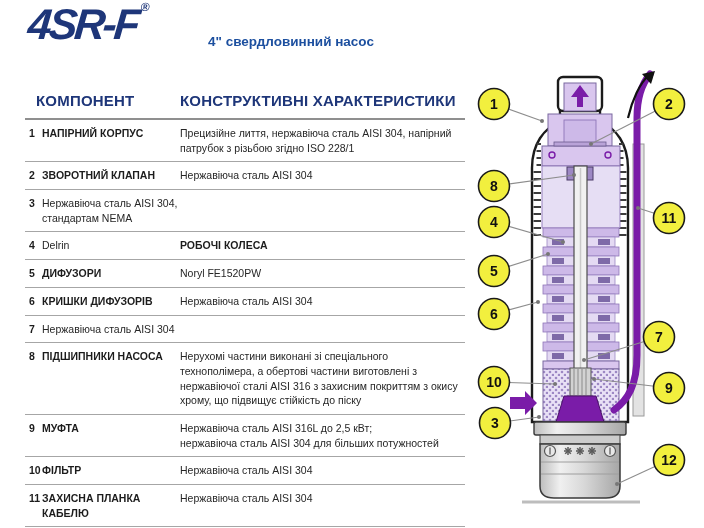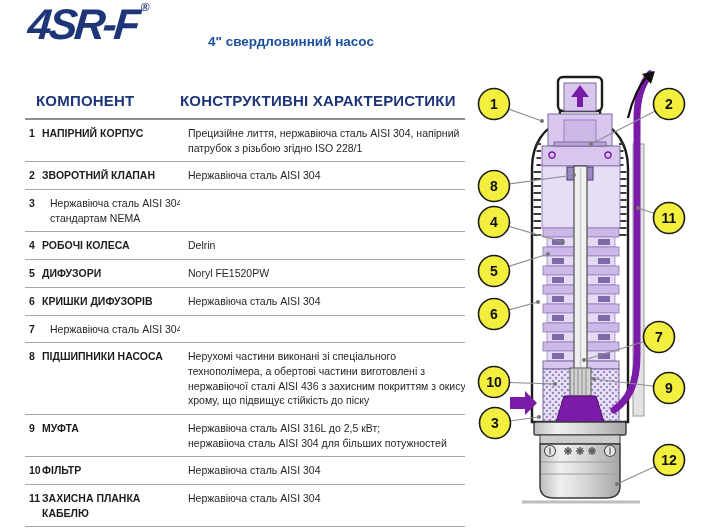--- a/index.html
+++ b/index.html
@@ -21,21 +21,21 @@
   .spec-table{position:absolute;left:25px;top:88px;width:440px;overflow:hidden;}
   .thead{display:grid;grid-template-columns:155px 1fr;padding:4px 0 9px 0;
          border-bottom:2.5px solid #8f8f8f;color:var(--navy);font-weight:bold;font-size:15px;letter-spacing:.2px;}
   .th-comp{padding-left:11px;white-space:nowrap;}
   .th-char{white-space:nowrap;}
   .row{display:grid;grid-template-columns:17px 138px 1fr;padding:6px 0;font-size:10.5px;line-height:1.4;color:var(--text);}
   .row + .row{border-top:1px solid var(--table_line);}
   .cell{overflow:hidden;}
   .num{font-weight:bold;padding-left:4px;color:#1c1c1c;}
   .name{font-weight:bold;color:#1c1c1c;white-space:pre;padding-right:4px;}
-  .desc{white-space:pre;margin-left:8px;}
+  .desc{white-space:pre;}
 
   
   .diagram{position:absolute;left:464px;top:70px;width:240px;height:458px;}
   svg .casing{fill:#fff;stroke:#1b1b1b;stroke-width:2.4;}
   svg .lav{fill:var(--lavender);stroke:#7a68a0;stroke-width:1;}
   svg .lav2{fill:var(--lavender2);stroke:#8f76b8;stroke-width:.9;}
   svg .lav3{fill:#e6def4;stroke:#8f76b8;stroke-width:.9;}
   svg .purple-fill{fill:var(--purple);}
   svg .cable{fill:none;stroke:var(--purple);stroke-width:7;stroke-linecap:round;}
   svg .rib{stroke:#3c3c3c;stroke-width:2;}
@@ -72,43 +72,43 @@
           <span class="cell name">ЗВОРОТНИЙ КЛАПАН</span>
           <span class="cell desc">Нержавіюча сталь AISI 304</span>
         </div>
         <div class="row">
           <span class="cell num">3</span>
           <span class="cell desc">Нержавіюча сталь AISI 304, розміри відповідають
 стандартам NEMA</span>
         </div>
         <div class="row">
           <span class="cell num">4</span>
+          <span class="cell desc">Delrin</span>
           <span class="cell name">РОБОЧІ КОЛЕСА</span>
-          <span class="cell desc">Delrin</span>
         </div>
         <div class="row">
           <span class="cell num">5</span>
           <span class="cell name">ДИФУЗОРИ</span>
           <span class="cell desc">Noryl FE1520PW</span>
         </div>
         <div class="row">
           <span class="cell num">6</span>
           <span class="cell name">КРИШКИ ДИФУЗОРІВ</span>
           <span class="cell desc">Нержавіюча сталь AISI 304</span>
         </div>
         <div class="row">
           <span class="cell num">7</span>
           <span class="cell desc">Нержавіюча сталь AISI 304</span>
         </div>
         <div class="row">
           <span class="cell num">8</span>
           <span class="cell name">ПІДШИПНИКИ НАСОСА</span>
           <span class="cell desc">Нерухомі частини виконані зі спеціального
 технополімера, а обертові частини виготовлені з
-нержавіючої сталі AISI 436 з захисним покриттям з окису
+нержавіючої сталі AISI 316 з захисним покриттям з окису
 хрому, що підвищує стійкість до піску</span>
         </div>
         <div class="row">
           <span class="cell num">9</span>
           <span class="cell name">МУФТА</span>
           <span class="cell desc">Нержавіюча сталь AISI 316L до 2,5 кВт;
 нержавіюча сталь AISI 304 для більших потужностей</span>
         </div>
         <div class="row">
           <span class="cell num">10</span>

